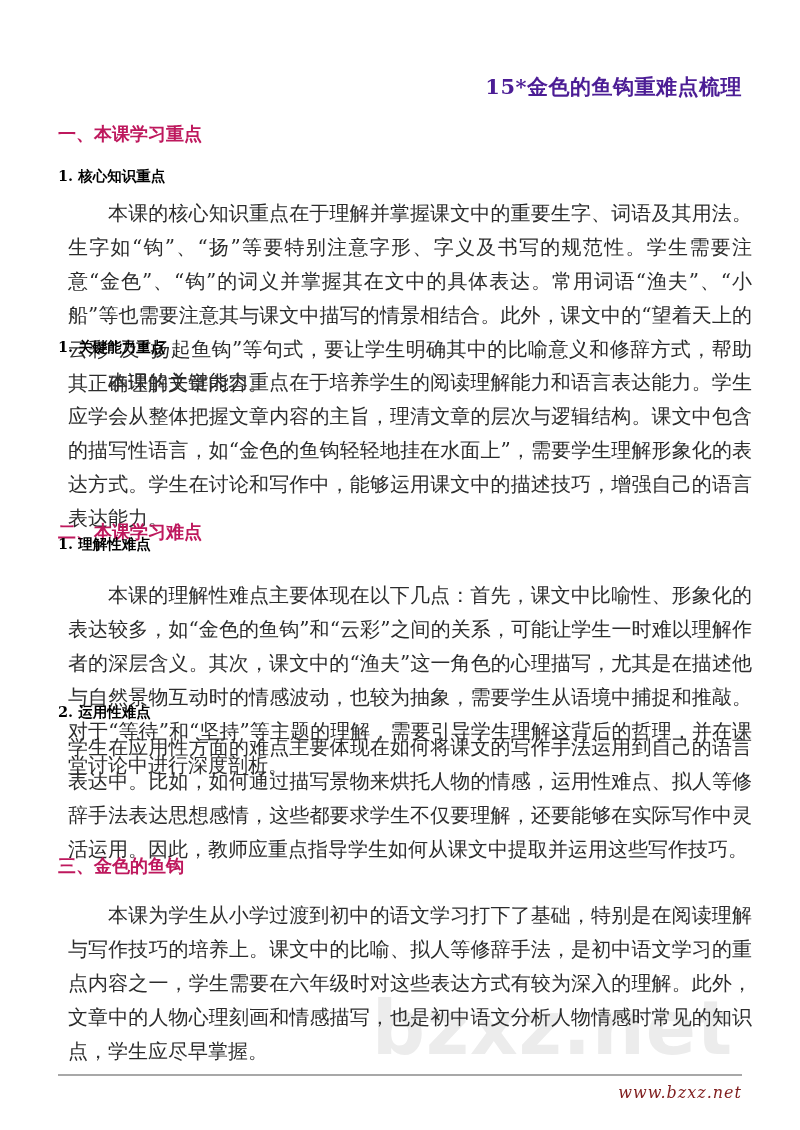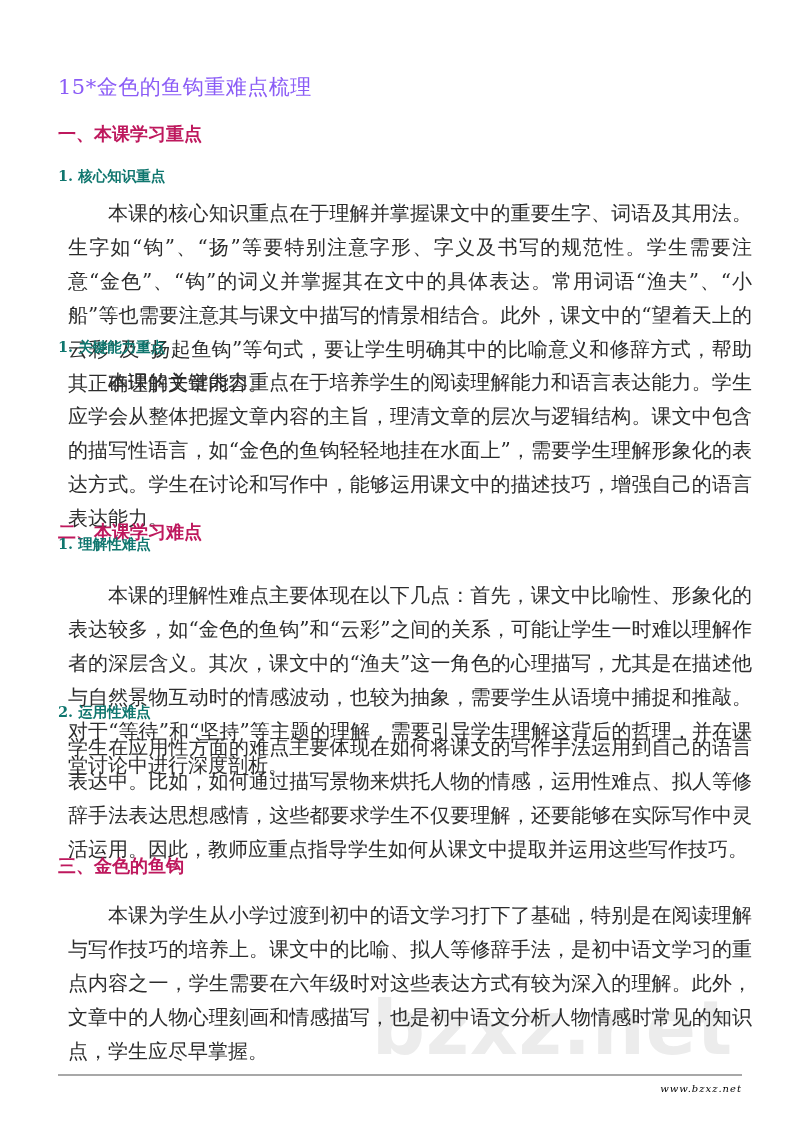--- a/index.html
+++ b/index.html
@@ -1,30 +1,30 @@
 <!DOCTYPE html>
 <html><head>
 <meta charset="utf-8">
 <style>
   html, body { margin:0; padding:0; background:#ffffff; }
   body { width:800px; height:1130px; position:relative; overflow:hidden;
          font-family:"DejaVu Serif", "Liberation Serif", serif; color:#2a2a2a; }
   .page { position:absolute; left:58px; top:0; width:684px; }
-  .title { position:absolute; left:0; width:684px; top:73px; text-align:left;
-           font-size:21px; font-weight:normal; letter-spacing:0.5px; color:#8b5cf6; }
+  .title { position:absolute; left:0; width:684px; top:73px; text-align:right;
+           font-size:21px; font-weight:bold; letter-spacing:0.5px; color:#4c1d95; }
   .h1 { position:absolute; left:0; font-size:18px; font-weight:bold; color:#be185d; }
-  .h2 { position:absolute; left:0; font-size:14.5px; font-weight:bold; color:#0f766e; }
+  .h2 { position:absolute; left:0; font-size:14.5px; font-weight:bold; color:#000000; }
   .p { position:absolute; left:10px; width:684px; font-size:20px; line-height:34px;
        text-align:justify; color:#2c2c2c; margin:0; }
   .indent { text-indent:2em; }
   .watermark { position:absolute; left:372px; top:985px; font-family:"DejaVu Sans", sans-serif;
                font-weight:bold; font-size:74px; color:#ececec; letter-spacing:1px; z-index:0; }
   .rule { position:absolute; left:58px; top:1074px; width:684px; height:2px; background:#a8a8a8; }
   .footer { position:absolute; right:58px; top:1083px; font-family:"DejaVu Serif", serif;
-            font-style:italic; font-size:10px; color:#000000; letter-spacing:1px; }
+            font-style:italic; font-size:16px; color:#7f1d1d; letter-spacing:1px; }
   .content { position:relative; z-index:1; }
 </style>
 </head>
 <body>
 
 <div class="watermark">bzxz.net</div>
 
 <div class="page content">
   <div class="title">15*金色的鱼钩重难点梳理</div>
 

